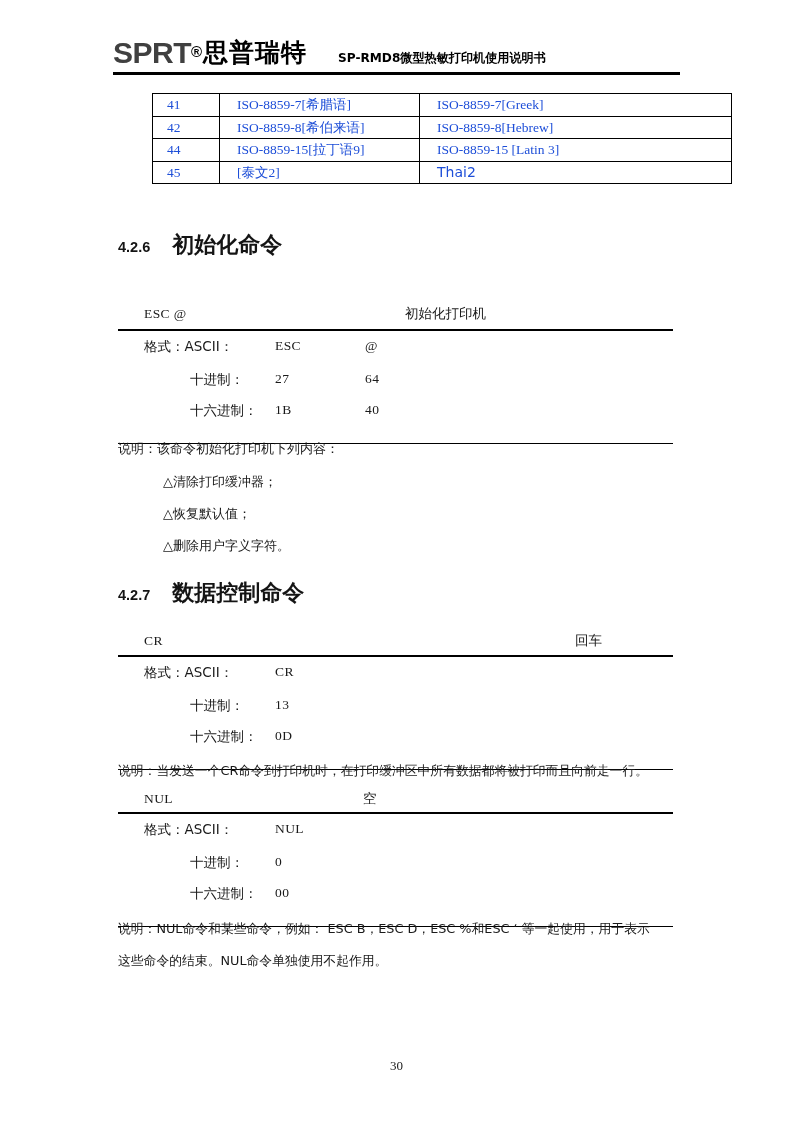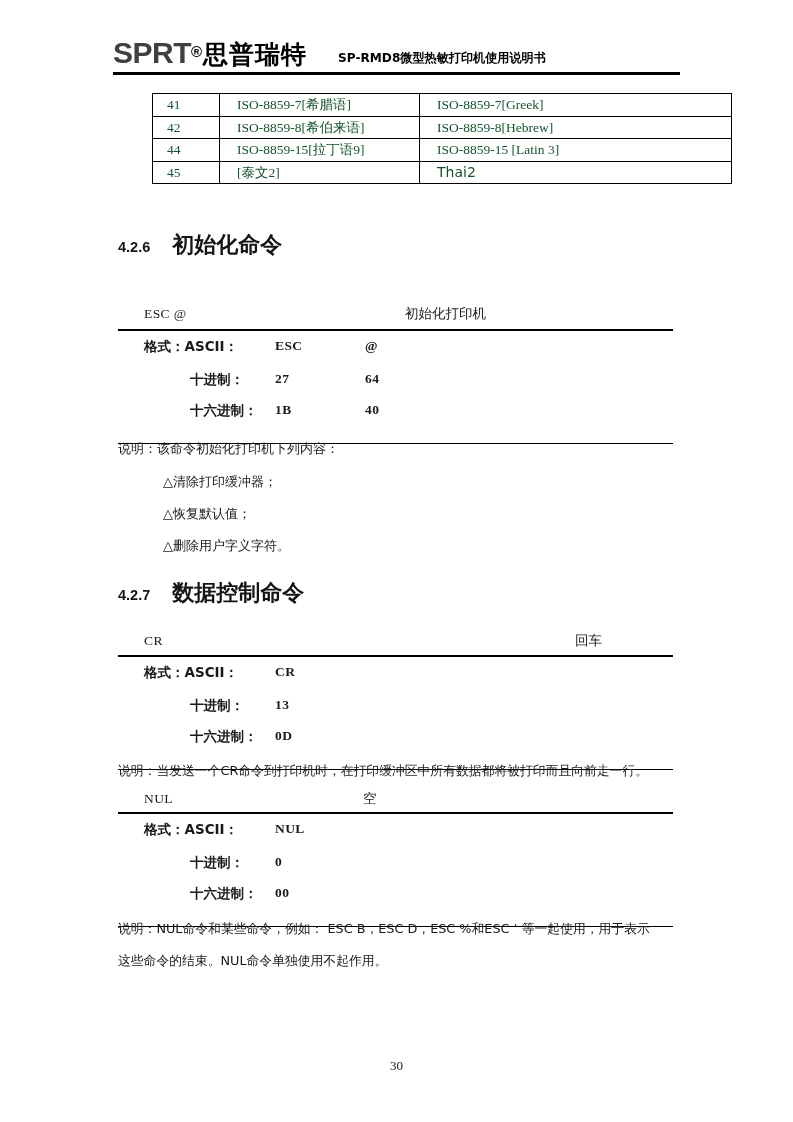--- a/index.html
+++ b/index.html
@@ -41,21 +41,21 @@
     font-family: "Liberation Sans", "DejaVu Sans", sans-serif;
     font-weight: bold;
     font-size: 15px;
     line-height: 15px;
     vertical-align: super;
     position: relative;
     top: -9px;
     color: #000;
   }
   .brand-cjk {
-    font-family: Liberation Sans, sans-serif;
+    font-family: Liberation Mono, monospace;
     font-weight: bold;
     font-size: 25px;
     line-height: 27px;
     letter-spacing: 1px;
     color: #000;
     margin-left: 1px;
   }
   .hdr-subtitle {
     font-family: "DejaVu Sans", "Liberation Sans", sans-serif;
     font-weight: bold;
@@ -86,21 +86,21 @@
     border-collapse: collapse;
     table-layout: fixed;
   }
   .lang-table td {
     border: 1px solid #000;
     height: 21.5px;
     padding: 0 0 0 17px;
     font-family: "Liberation Serif", "DejaVu Serif", serif;
     font-size: 13.5px;
     line-height: 21px;
-    color: #14532d;
+    color: #1d4ed8;
     vertical-align: middle;
     white-space: nowrap;
     overflow: hidden;
   }
   .lang-table td.col-idx { width: 52px; padding-left: 14px; }
   .lang-table td.col-cn  { width: 182px; }
   .lang-table td.col-en  { width: 294px; }
   .lang-table td.thai-cell {
     font-family: "DejaVu Sans", "Liberation Sans", sans-serif;
     font-size: 14px;
@@ -155,21 +155,20 @@
     font-family: Liberation Sans, sans-serif;
     font-size: 13.5px;
     color: #1a1a1a;
     white-space: nowrap;
   }
 
   .fmt-area { position: relative; }
   .fmt-row {
     position: relative;
     height: 31px;
-    font-weight: bold;
   }
   .fmt-label {
     position: absolute;
     font-family: "DejaVu Sans", "Liberation Sans", sans-serif;
     font-size: 13.5px;
     color: #1a1a1a;
     white-space: nowrap;
   }
   .fmt-label.with-prefix { left: 26px; }
   .fmt-label.indent { left: 72px; }

